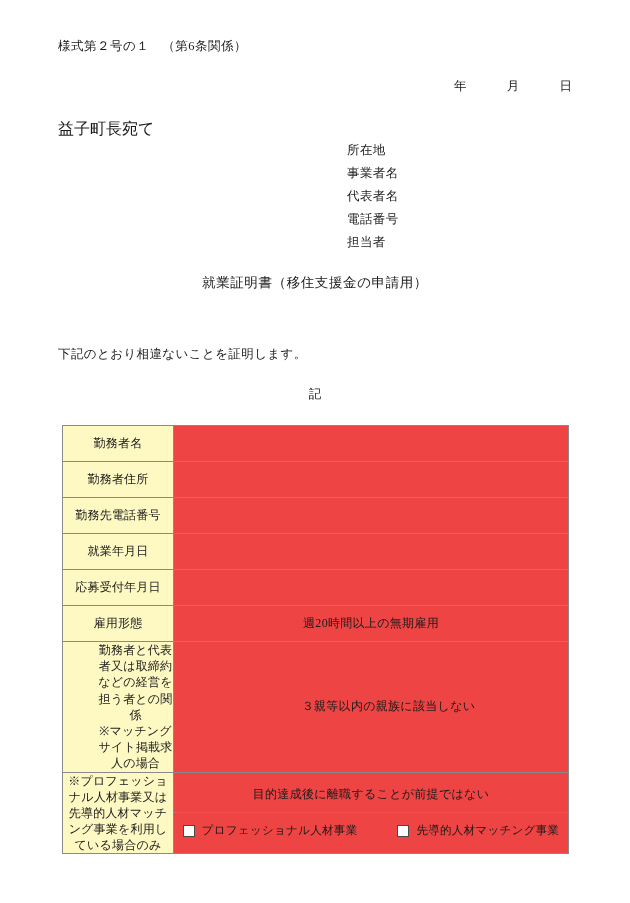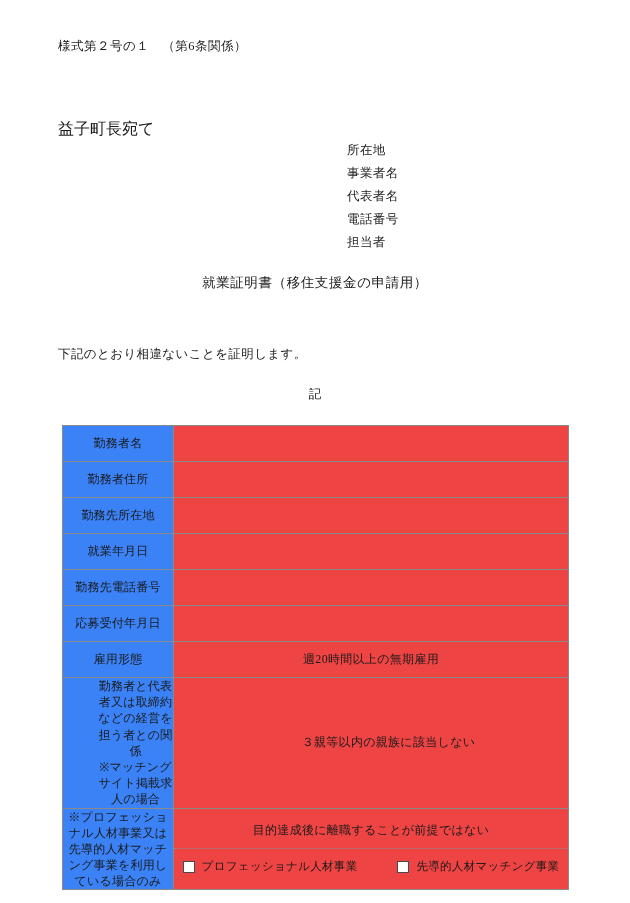--- a/index.html
+++ b/index.html
@@ -105,21 +105,21 @@
     table-layout: fixed;
   }
   .form-table td {
     border: 1px solid #8a8a8a;
     font-size: 12px;
     padding: 0;
     vertical-align: middle;
   }
   .form-table td.label {
     width: 110px;
-    background: #3b82f6;
+    background: #fef9c3;
     text-align: center;
     line-height: 1.35;
     letter-spacing: 0.2px;
   }
   .form-table td.value {
     background: #ef4444;
     text-align: center;
   }
   .row-std td { height: 35px; }
   .label-small {
@@ -181,20 +181,27 @@
     text-align: justify;
   }
 </style>
 </head>
 <body>
 
 <div class="page">
 
   <div class="form-number">様式第２号の１　（第6条関係）</div>
 
+  <div class="date-line">
+    <span>年</span>
+    <span class="date-gap"></span>
+    <span>月</span>
+    <span class="date-gap"></span>
+    <span>日</span>
+  </div>
 
   <div class="addressee">益子町長宛て</div>
 
   <div class="issuer-block">
     <div class="issuer-line">所在地</div>
     <div class="issuer-line">事業者名</div>
     <div class="issuer-line">代表者名</div>
     <div class="issuer-line">電話番号</div>
     <div class="issuer-line">担当者</div>
   </div>
@@ -209,29 +216,25 @@
     <tbody>
       <tr class="row-std">
         <td class="label">勤務者名</td>
         <td class="value"></td>
       </tr>
       <tr class="row-std">
         <td class="label">勤務者住所</td>
         <td class="value"></td>
       </tr>
       <tr class="row-std">
-        <td class="label">勤務先所在地</td>
+        <td class="label">勤務先電話番号</td>
         <td class="value"></td>
       </tr>
       <tr class="row-std">
         <td class="label">就業年月日</td>
-        <td class="value"></td>
-      </tr>
-      <tr class="row-std">
-        <td class="label">勤務先電話番号</td>
         <td class="value"></td>
       </tr>
       <tr class="row-std">
         <td class="label">応募受付年月日</td>
         <td class="value"></td>
       </tr>
       <tr class="row-std">
         <td class="label">雇用形態</td>
         <td class="value value-center">週20時間以上の無期雇用</td>
       </tr>

